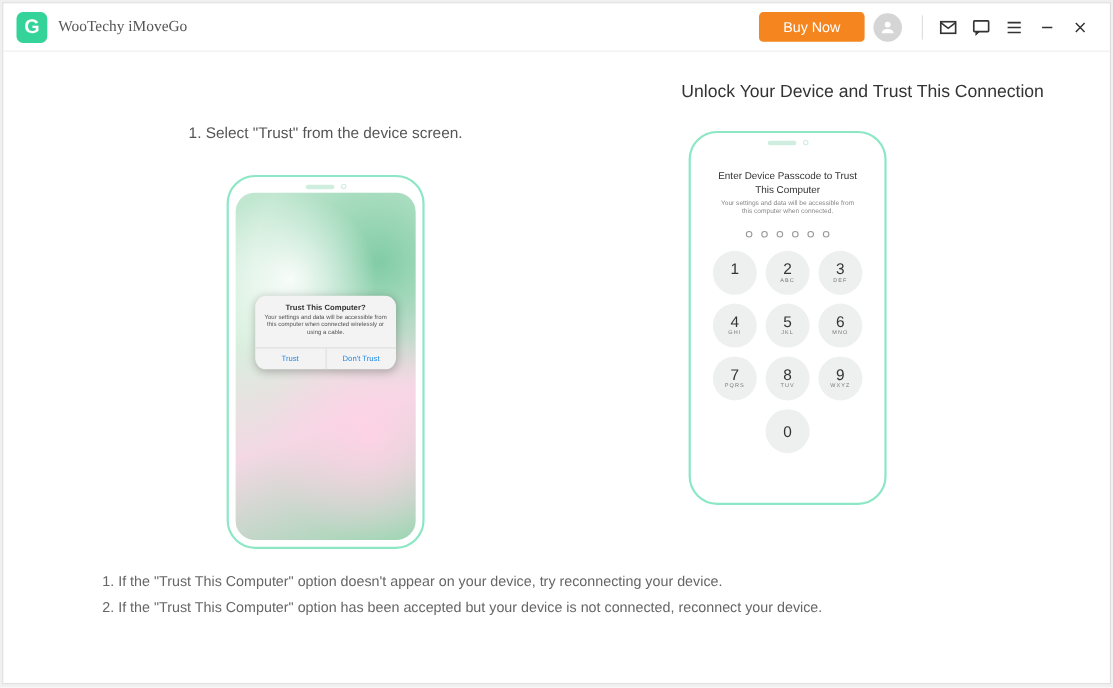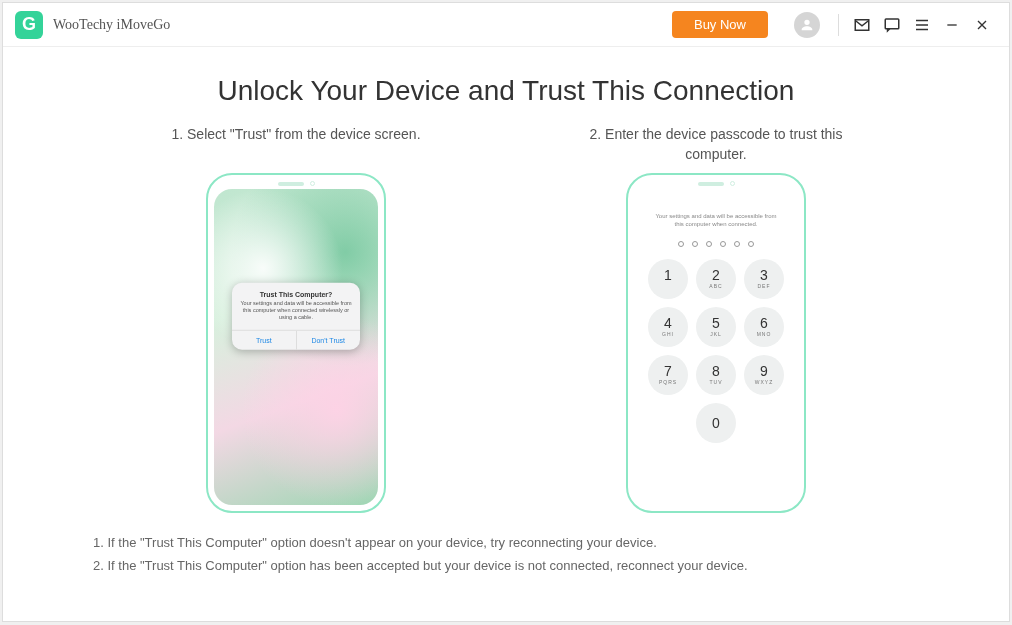--- a/index.html
+++ b/index.html
@@ -37,21 +37,21 @@
   .app-title { font-size: 14px; color: #555; font-family: Liberation Serif, serif; }
   .spacer { flex: 1; }
   .buy-btn {
     background: #f5851f;
     color: #fff;
     border: none;
     border-radius: 4px;
     padding: 6px 22px;
     font-size: 13px;
     cursor: pointer;
-    margin-right: 26px;
+    margin-right: 8px;
   }
   .avatar {
     width: 26px; height: 26px; border-radius: 50%;
     background: #d5d5d5;
     display:flex;align-items:center;justify-content:center;
     margin-right: 10px;
   }
   .avatar svg { fill:#fff; }
   .vsep { width:1px; height:22px; background:#ddd; margin:0 8px; }
   .tb-icon {
@@ -59,22 +59,22 @@
     display:flex;align-items:center;justify-content:center;
     cursor:pointer; color:#333; margin:0 4px;
   }
   .tb-icon svg { stroke:#333; }
   .content {
     flex:1;
     padding: 20px 60px 0 60px;
     overflow:hidden;
   }
   h1.page-title {
-    text-align:center;
-    font-size: 28px;
+    text-align:right;
+    font-size: 16px;
     font-weight: 500;
     color:#333;
     margin: 8px 0 18px 0;
   }
   .steps {
     display:flex;
     justify-content:center;
     gap: 120px;
   }
   .step { width: 300px; text-align:center; }
@@ -207,28 +207,28 @@
               <div class="alert-actions">
                 <div>Trust</div>
                 <div>Don't Trust</div>
               </div>
             </div>
           </div>
         </div>
       </div>
 
       <div class="step">
-        <div class="step-label">2. Enter the device passcode to trust this computer.</div>
         <div class="phone-wrap">
           <div class="phone">
             <div class="notch-row">
                 <div class="speaker"></div>
                 <div class="cam"></div>
               </div>
             <div class="passcode-area">
+              <div class="pc-title">Enter Device Passcode to Trust This Computer</div>
               <div class="pc-sub">Your settings and data will be accessible from this computer when connected.</div>
               <div class="dots">
                 <div class="dot"></div>
                   <div class="dot"></div>
                   <div class="dot"></div>
                   <div class="dot"></div>
                   <div class="dot"></div>
                   <div class="dot"></div>
               </div>
               <div class="keypad">

